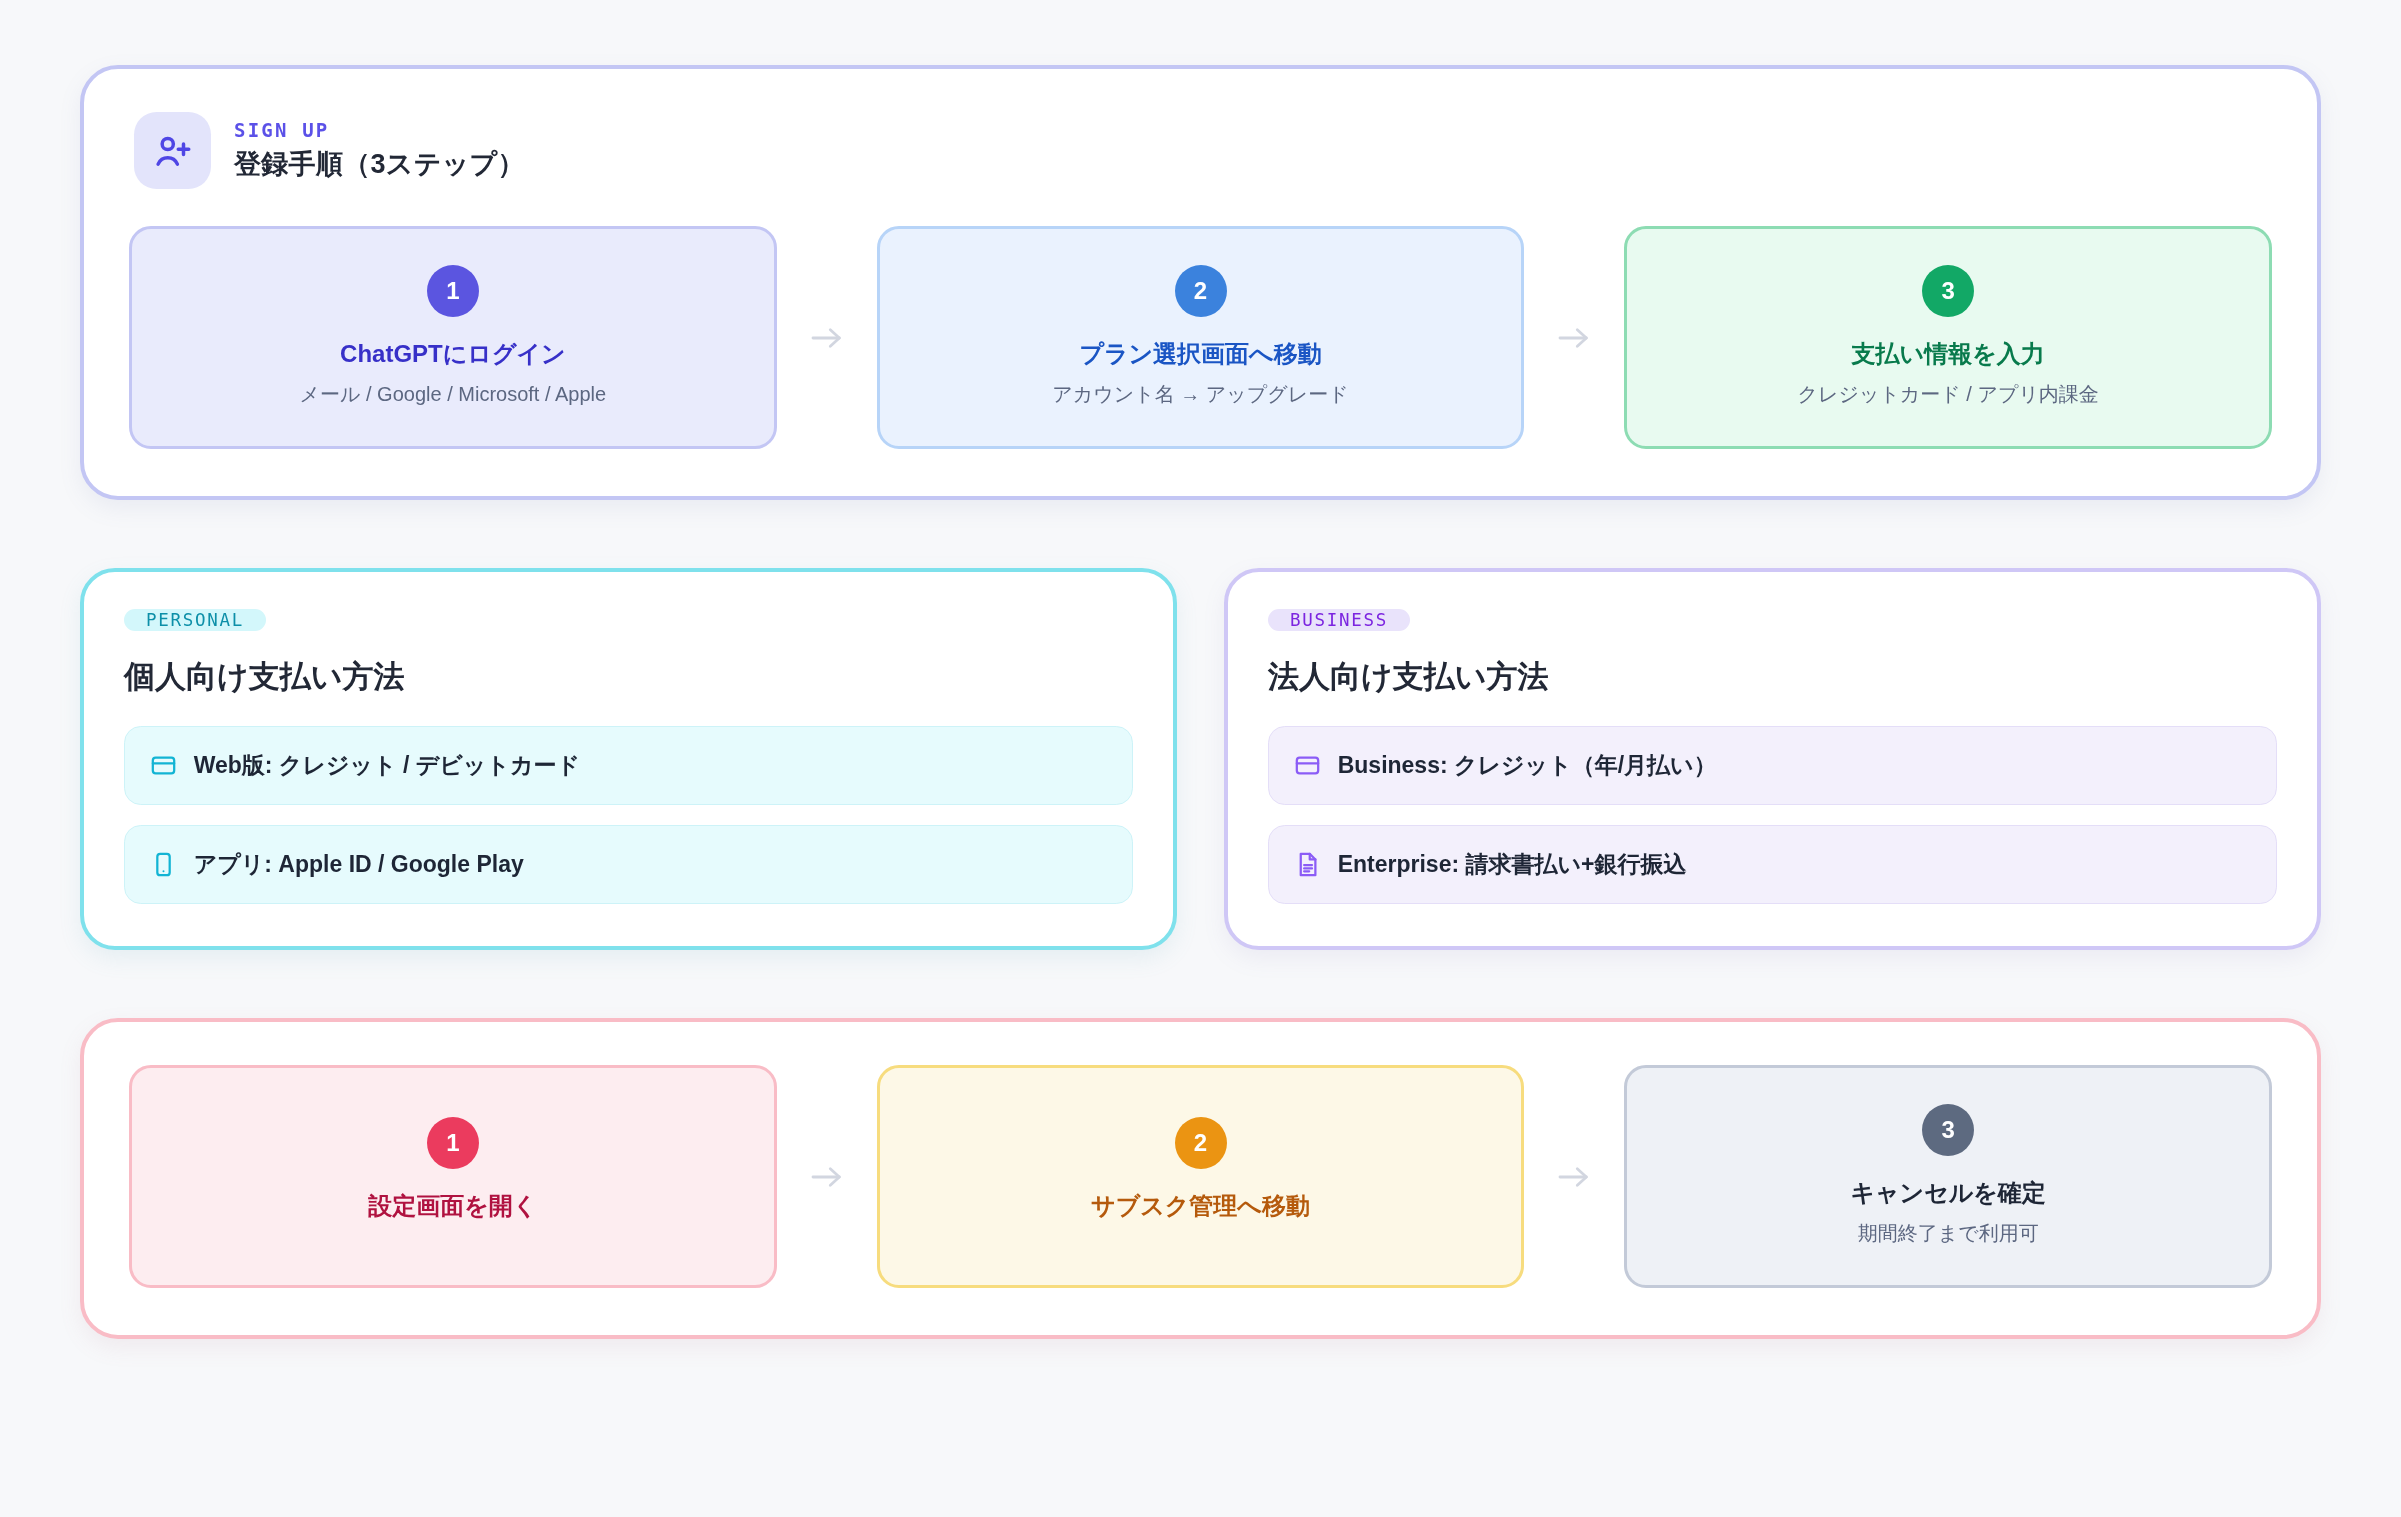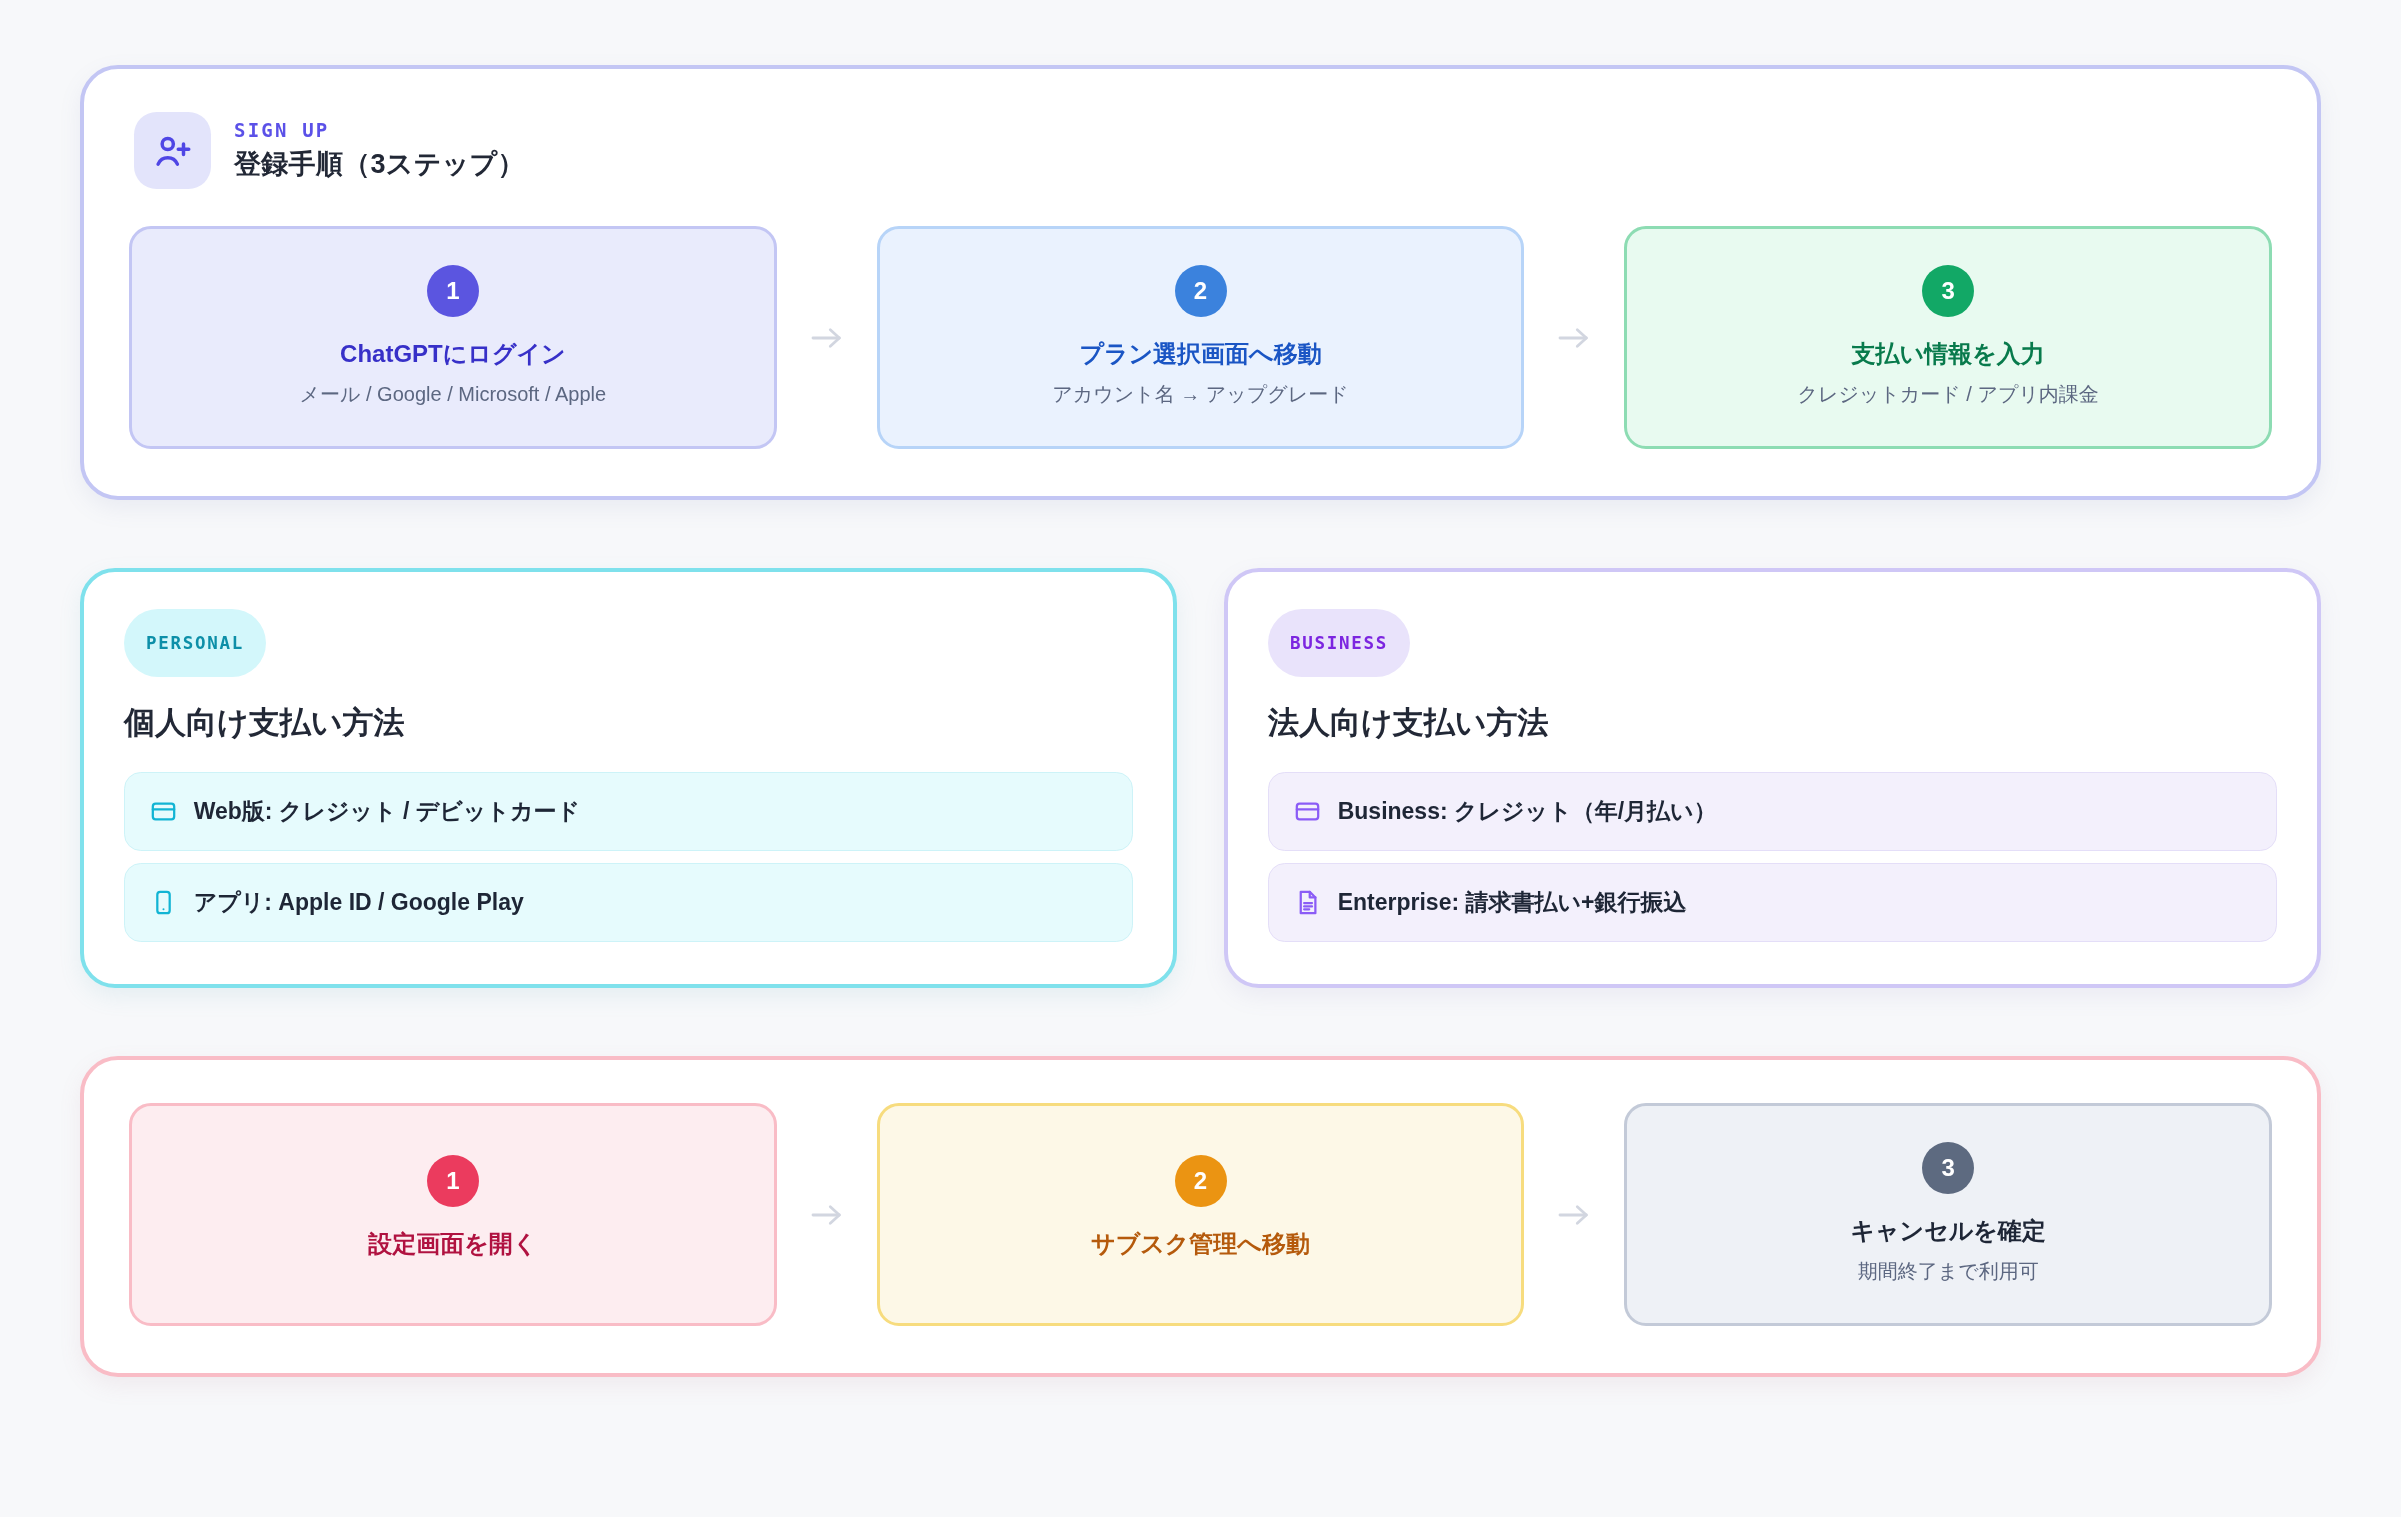--- a/index.html
+++ b/index.html
@@ -155,37 +155,37 @@
     background: #ffffff;
     border-radius: 35px;
     padding: 37px 40px 42px 40px;
   }
   .pay-card.cyan   { border: 4.2px solid #7fe1ec; box-shadow: 0 8.3px 22px rgba(110,170,190,0.12); }
   .pay-card.violet { border: 4.2px solid #cfc7f6; box-shadow: 0 8.3px 22px rgba(140,130,190,0.10); }
 
   .pill {
     display: inline-block;
     border-radius: 833px;
-    padding: 24px 22px;
+    padding: 1px 22px;
     font-family: "DejaVu Sans Mono", "Liberation Mono", monospace;
     font-size: 17.5px;
-    font-weight: 700;
+    font-weight: 400;
     letter-spacing: 1.7px;
     margin-bottom: 25px;
   }
   .pill.cyan   { background: #d3f7fb; color: #0d8fa8; }
   .pill.violet { background: #e9e3fb; color: #7c25e0; }
 
   .pay-title {
     font-size: 31px;
     font-weight: 700;
     color: #222836;
     margin-bottom: 28px;
   }
-  .rows { display: flex; flex-direction: column; gap: 12px; }
+  .rows { display: flex; flex-direction: column; gap: 20px; }
   .pay-row {
     border-radius: 16.7px;
     padding: 23px 25px;
     display: flex;
     align-items: center;
     gap: 16.7px;
     font-size: 23px;
     font-weight: 700;
     color: #1e2636;
   }

